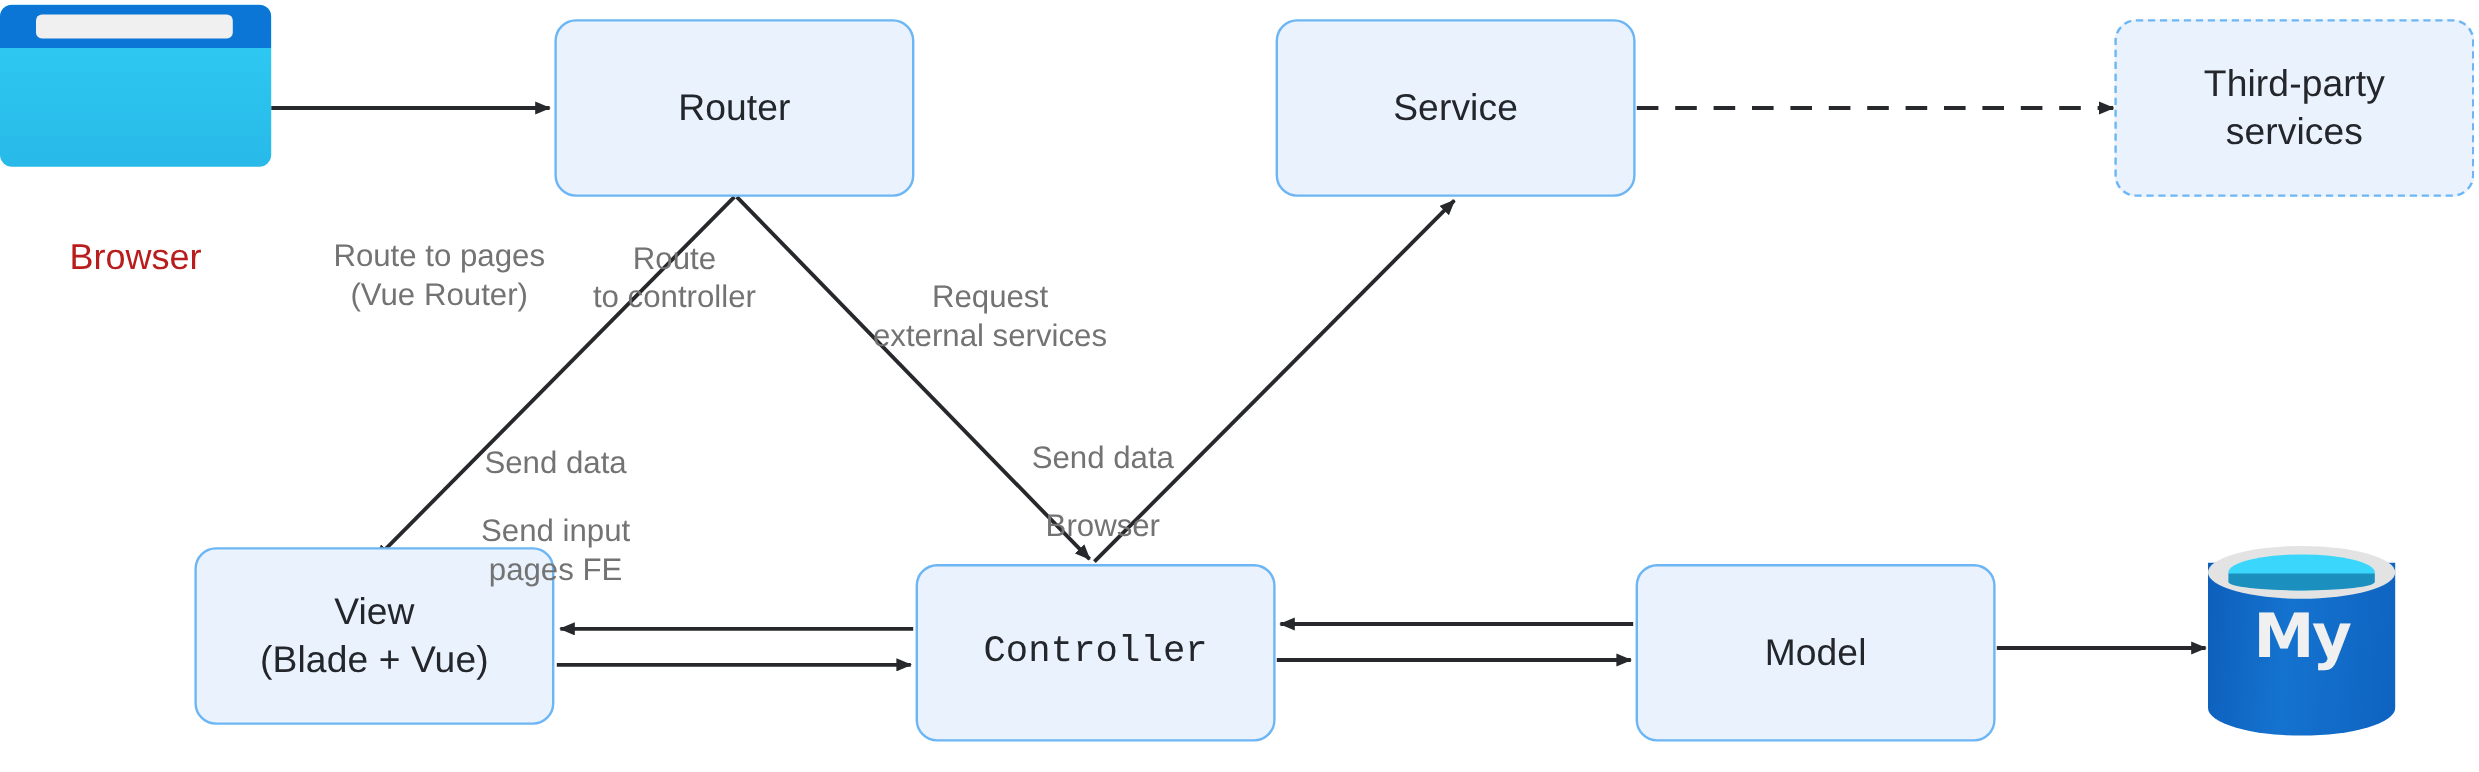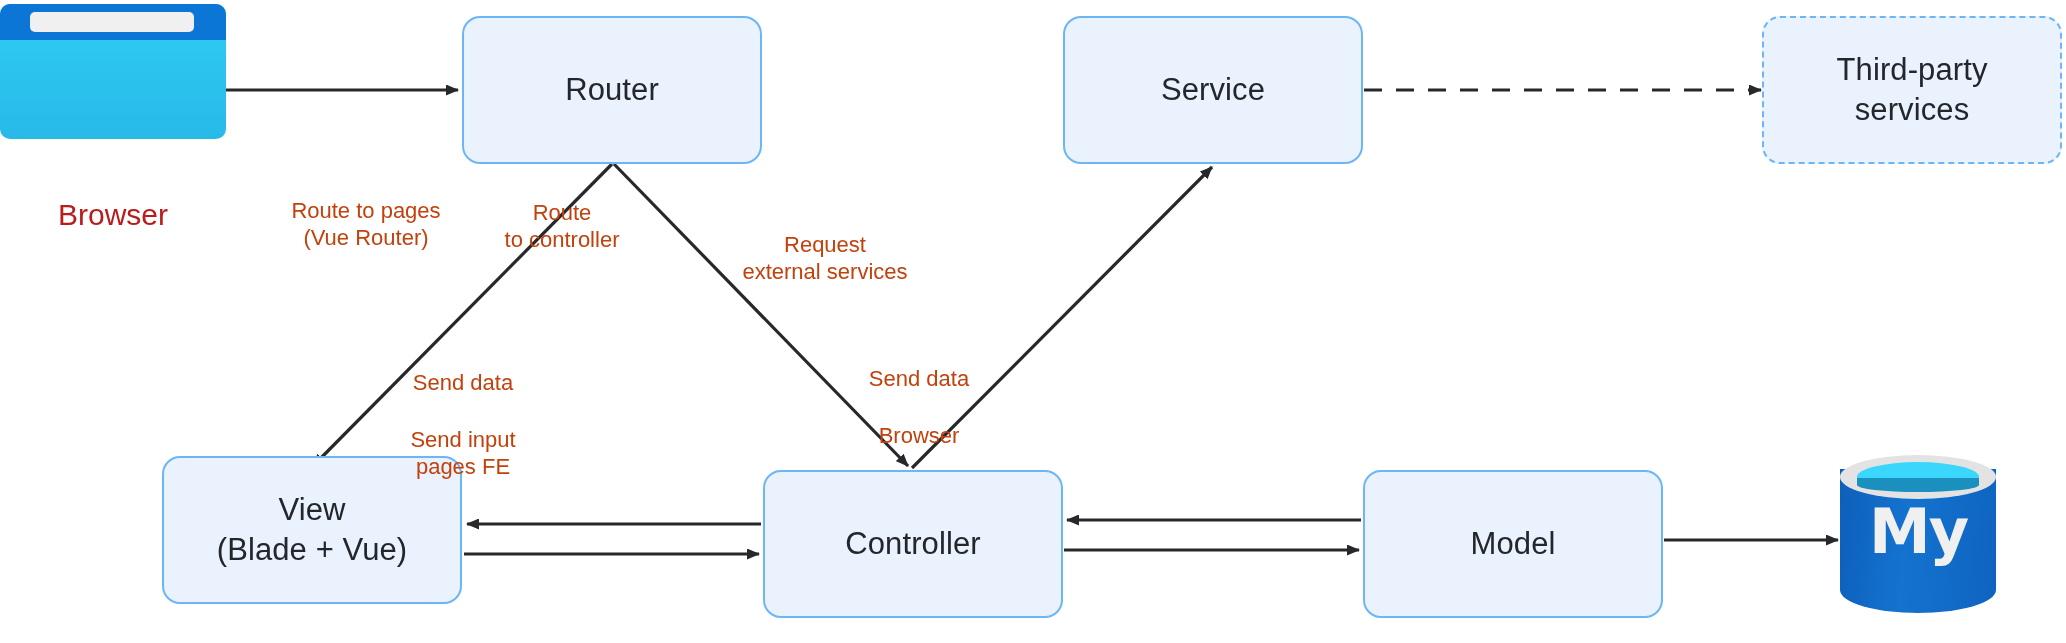--- a/index.html
+++ b/index.html
@@ -63,27 +63,27 @@
     background:#3ad6fb;border-radius:50%;
   }
   .db-liquid::after{
     content:"";position:absolute;left:0;bottom:0;width:100%;height:46%;
     background:#1b8fbd;border-radius:0 0 50% 50%;
   }
   .db-text{
     position:absolute;left:0;top:44%;width:100%;
     transform:translateY(-50%);
     text-align:center;color:#f0f0f0;
-    font-size:62px;font-weight:bold;letter-spacing:-2px;
+    font-size:51px;font-weight:bold;letter-spacing:-2px;
     font-family:"DejaVu Sans",sans-serif;
   }
 
   .edge-label{
     position:absolute;
-    font-size:22px;color:#c2410c;
+    font-size:26px;color:#737373;
     text-align:center;white-space:pre-line;line-height:1.22;
     transform:translateX(-50%);
   }
 </style>
 </head>
 <body>
 
 <div id="stage">
 
   <svg id="wires" viewBox="0 0 2066 643" xmlns="http://www.w3.org/2000/svg">
@@ -133,21 +133,21 @@
   <div class="node dashed" style="left:1762px;top:16px;width:300px;height:148px;align-items:center;">
     <span class="label">Third-party
 services</span>
   </div>
 
   <div class="node" style="left:162px;top:456px;width:300px;height:148px;">
     <span class="label">View
 (Blade + Vue)</span>
   </div>
 
-  <div class="node" style="left:763px;top:470px;width:300px;height:148px;">
+  <div class="node" style="left:763px;top:470px;width:300px;height:148px;font-family:Liberation Mono, monospace;">
     <span class="label">Controller</span>
   </div>
 
   <div class="node" style="left:1363px;top:470px;width:300px;height:148px;justify-content:center;">
     <span class="label">Model</span>
   </div>
 
   <div class="db" style="left:1840px;top:455px;width:156px;height:172px;">
     <div class="db-body"></div>
     <div class="db-rim"></div>

